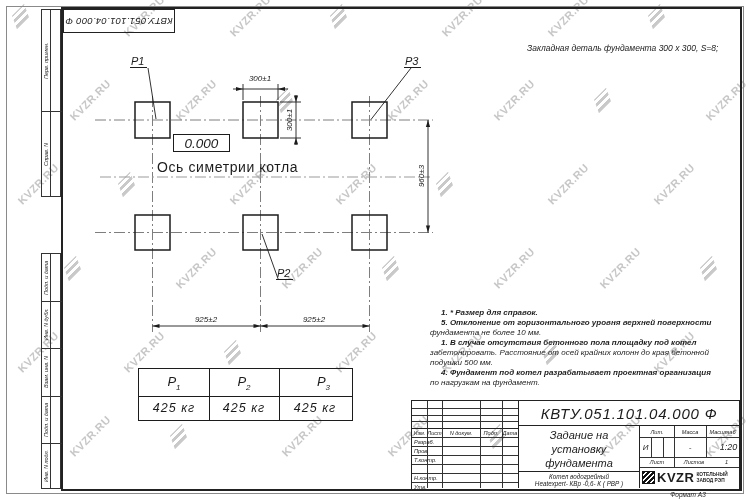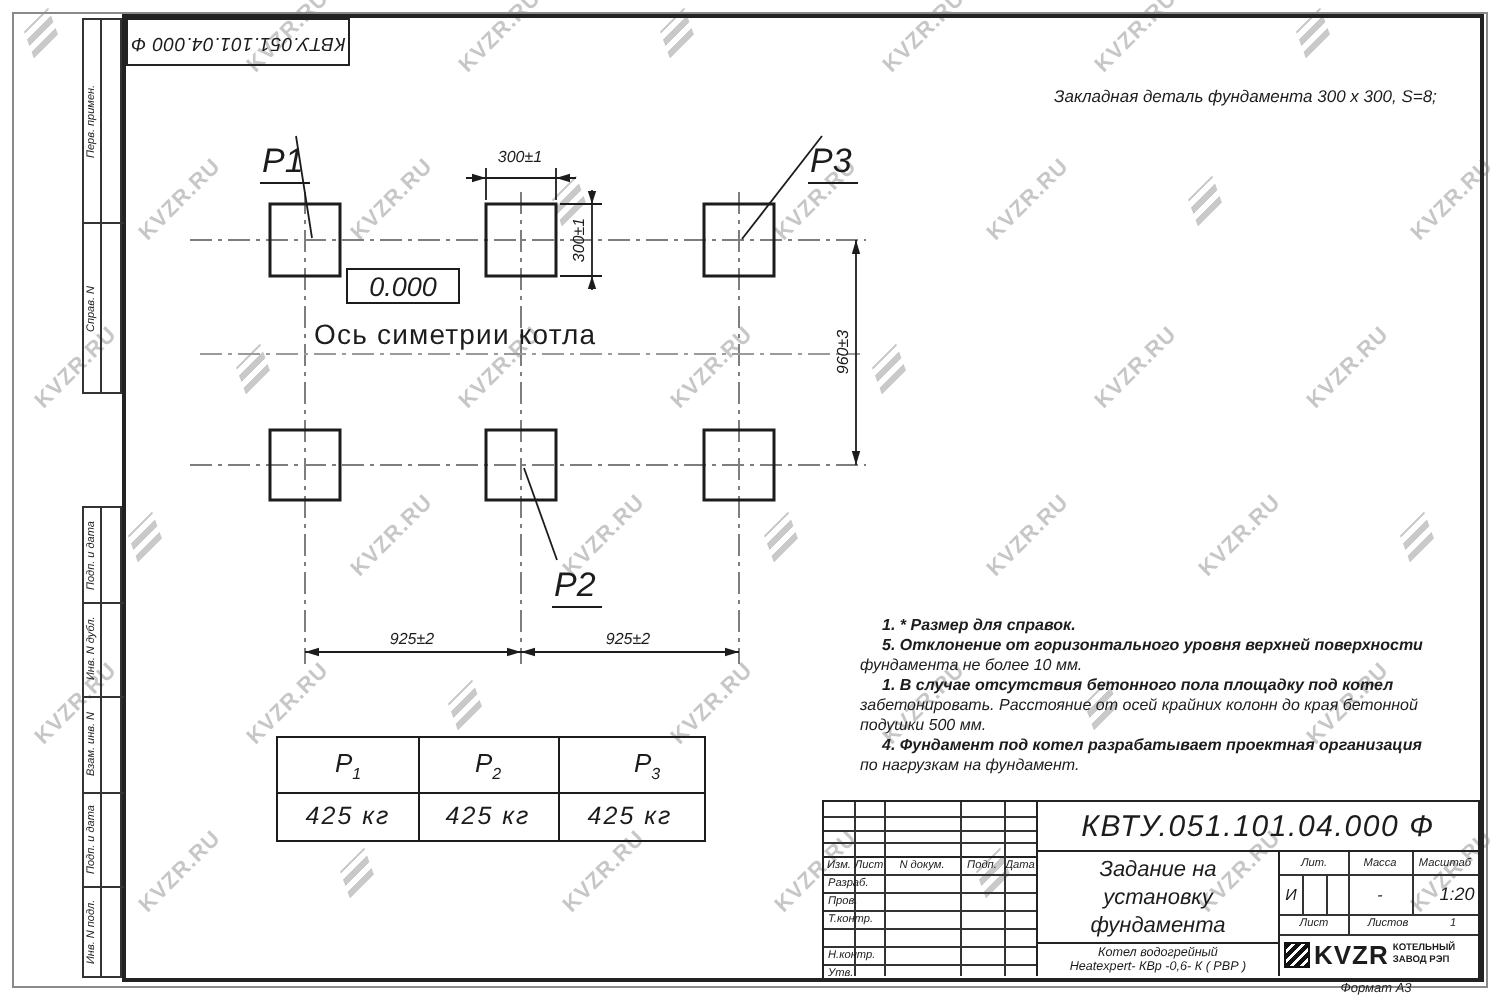--- a/index.html
+++ b/index.html
@@ -25,21 +25,21 @@
   
   #watermark-layer{left:0;top:0;width:750px;height:500px;z-index:0;pointer-events:none;}
   .wm-text{position:absolute;font-size:11px;font-weight:bold;color:#c7c7c7;
            transform:rotate(-45deg);letter-spacing:0.5px;white-space:nowrap;}
   .wm-glyph{position:absolute;width:17px;height:13px;transform:rotate(-45deg) skewX(-25deg);
             background:repeating-linear-gradient(0deg,#c9c9c9 0 3px,transparent 3px 6px);}
   .layer1{z-index:1;}
   
   .dim{font-size:8px;font-style:italic;white-space:nowrap;}
   .rot{transform:rotate(-90deg);}
-  .plabel{font-size:17px;font-style:italic;border-bottom:1px solid #1c1c1c;padding:0 3px 0 1px;margin-top:16px;}
+  .plabel{font-size:11px;font-style:italic;border-bottom:1px solid #1c1c1c;padding:0 3px 0 1px;}
   #elev-box{left:173px;top:134px;width:57px;height:18px;border:1.2px solid #1c1c1c;
             box-sizing:border-box;font-size:13.5px;font-style:italic;font-weight:500;}
   #axis-label{left:157px;top:159px;font-size:14px;letter-spacing:0.6px;text-align:center;}
   #embed-note{left:527px;top:43px;font-size:8.5px;font-style:italic;}
   
   #notes{left:430px;top:308px;width:290px;font-size:8px;font-style:italic;line-height:10px;}
   #notes .ind{padding-left:11px;font-weight:bold;}
   #notes div{white-space:nowrap;}
   
   #loads{left:138px;top:368px;width:215px;height:53px;border:1.4px solid #1c1c1c;box-sizing:border-box;}

